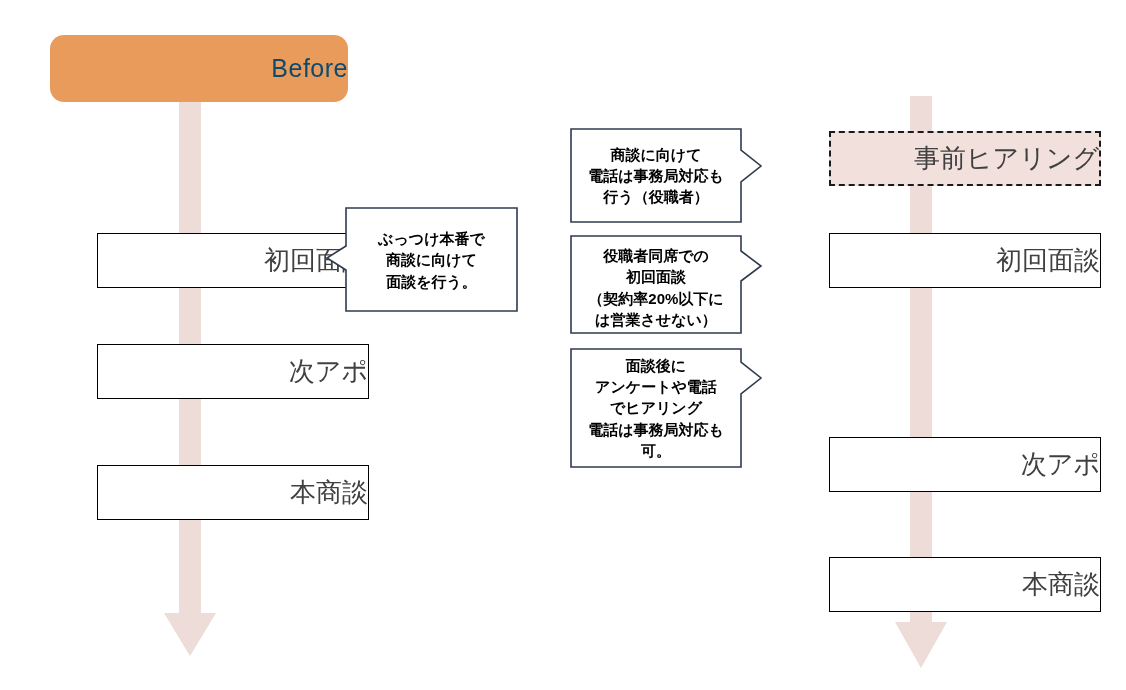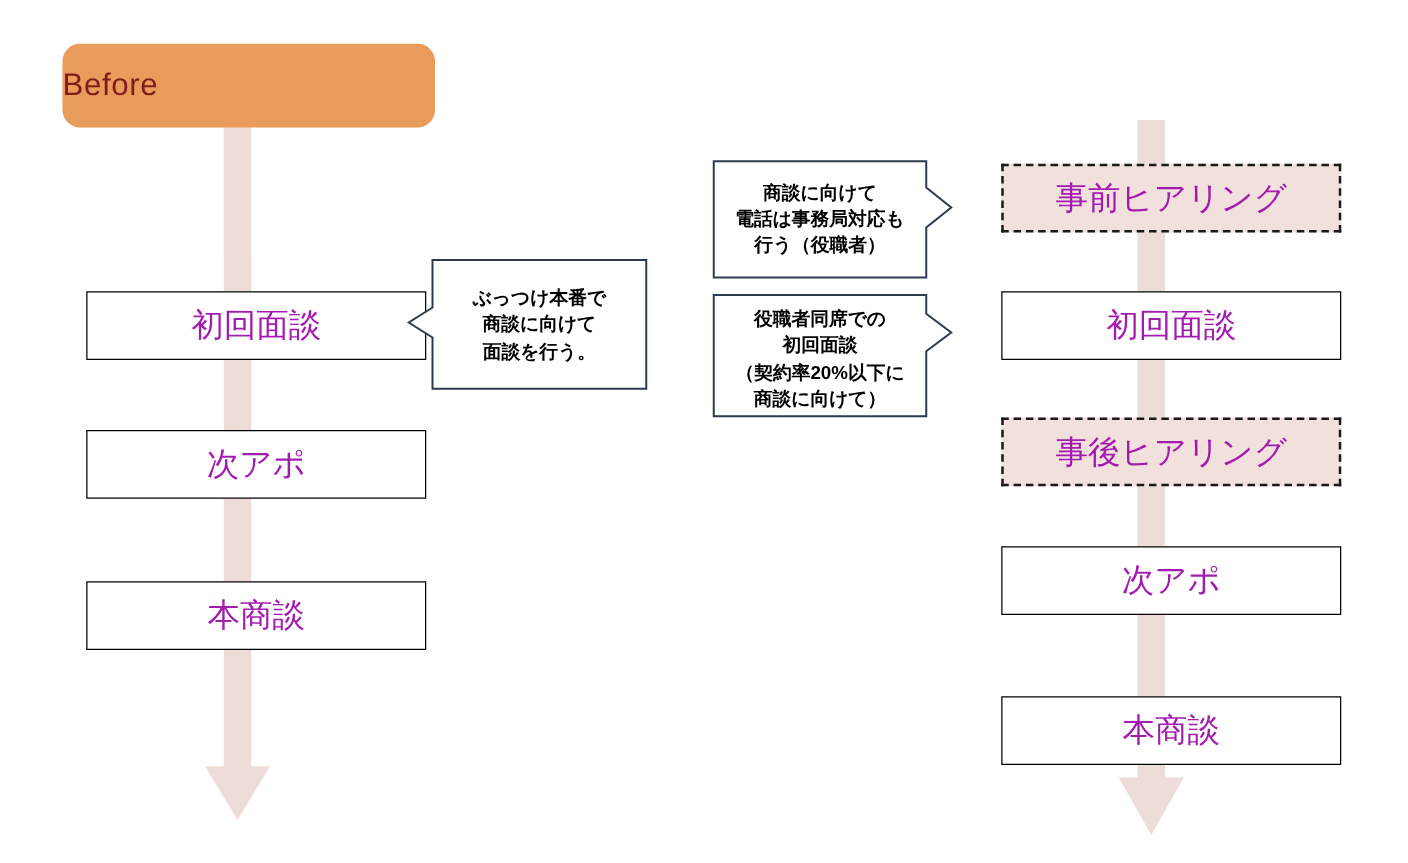--- a/index.html
+++ b/index.html
@@ -20,49 +20,50 @@
     left: 0; top: 0;
     width: 1126px;
     height: 690px;
   }
 
   
   .col-header {
     position: absolute;
     border-radius: 14px;
     background: #E99B5C;
-    color: #7f1d1d;
+    color: #0c4a6e;
     display: flex;
     align-items: center;
-    justify-content: flex-start;
+    justify-content: flex-end;
     font-size: 25px;
     letter-spacing: 0.5px;
   }
   #header-before { left: 50px;  top: 35px; width: 298px; height: 67px; }
   #header-after  { left: 776px; top: 35px; width: 298px; height: 67px; }
 
   
   .spine {
     position: absolute;
     z-index: 0;
   }
   .spine svg { display: block; }
 
   
   .stage-box {
     position: absolute;
     box-sizing: border-box;
     display: flex;
     align-items: center;
-    justify-content: center;
+    justify-content: flex-end;
     background: #ffffff;
     border: 1.6px solid #000000;
-    color: #a21caf;
+    color: #404040;
     font-size: 26px;
     z-index: 2;
+    margin-left: 28px;
   }
   .stage-box.highlight {
     background: #F2E0DC;
     border: 2px dashed #1a1a1a;
   }
 
   
   .callout {
     position: absolute;
     z-index: 3;
@@ -135,23 +136,20 @@
 
 
   <div class="stage-box highlight" id="after-stage-0" style="left:801px; top:131px; width:272px; height:55px;">
     <span>事前ヒアリング</span>
   </div>
 
   <div class="stage-box" id="after-stage-1" style="left:801px; top:233px; width:272px; height:55px;">
     <span>初回面談</span>
   </div>
 
-  <div class="stage-box highlight" id="after-stage-2" style="left:801px; top:334px; width:272px; height:55px;">
-    <span>事後ヒアリング</span>
-  </div>
 
   <div class="stage-box" id="after-stage-3" style="left:801px; top:437px; width:272px; height:55px;">
     <span>次アポ</span>
   </div>
 
   <div class="stage-box" id="after-stage-4" style="left:801px; top:557px; width:272px; height:55px;">
     <span>本商談</span>
   </div>
 
   <div class="callout" id="after-callout-1" style="left:570px; top:128px; width:192px; height:95px;">
@@ -166,18 +164,30 @@
   </div>
 
   <div class="callout" id="after-callout-2" style="left:570px; top:235px; width:192px; height:99px;">
     <svg class="bubble-svg" width="192" height="99" viewBox="0 0 192 99" aria-hidden="true">
       <polygon points="1,1 171,1 171,16 191,31 171,46 171,98 1,98" fill="#ffffff" stroke="#2E3B4E" stroke-width="1.6"></polygon>
     </svg>
     <div class="bubble-text" style="left:1px; top:1px; width:170px; height:103px;">
       <span class="ln">役職者同席での</span>
       <span class="ln">初回面談</span>
       <span class="ln">（契約率20%以下に</span>
-      <span class="ln">商談に向けて）</span>
+      <span class="ln">は営業させない）</span>
     </div>
   </div>
 
+  <div class="callout" id="after-callout-3" style="left:570px; top:348px; width:192px; height:120px;">
+    <svg class="bubble-svg" width="192" height="120" viewBox="0 0 192 120" aria-hidden="true">
+      <polygon points="1,1 171,1 171,14 191,30 171,46 171,119 1,119" fill="#ffffff" stroke="#2E3B4E" stroke-width="1.6"></polygon>
+    </svg>
+    <div class="bubble-text" style="left:1px; top:1px; width:170px; height:118px;">
+      <span class="ln">面談後に</span>
+      <span class="ln">アンケートや電話</span>
+      <span class="ln">でヒアリング</span>
+      <span class="ln">電話は事務局対応も</span>
+      <span class="ln">可。</span>
+    </div>
+  </div>
 
 </div>
 
 </body></html>

